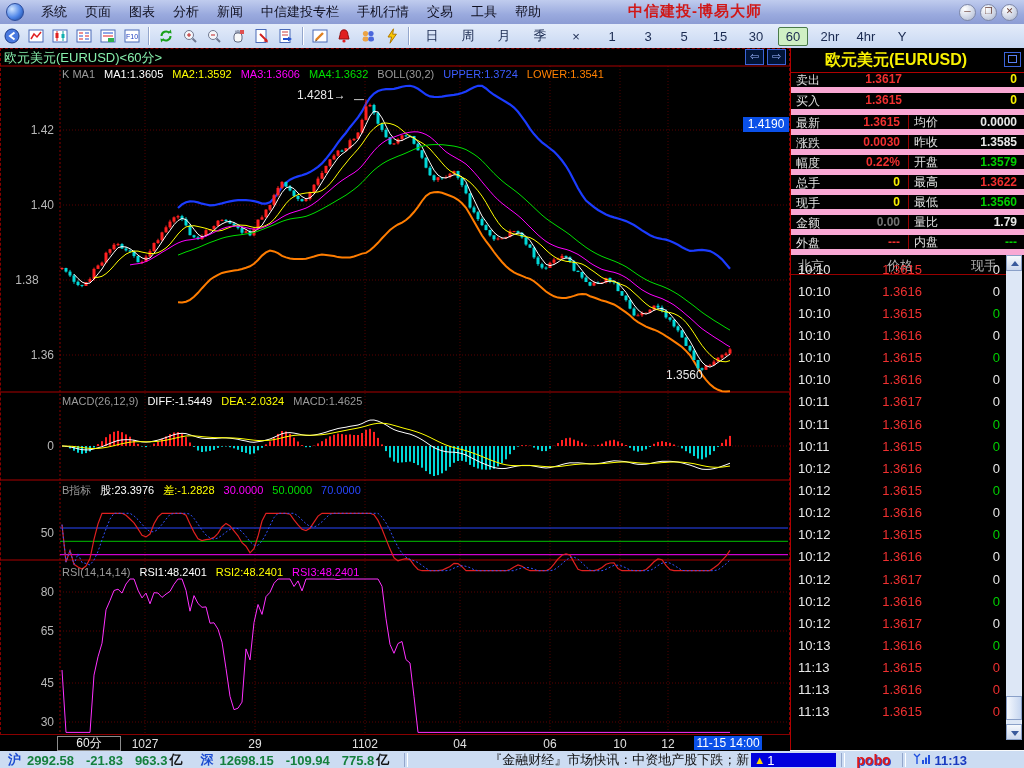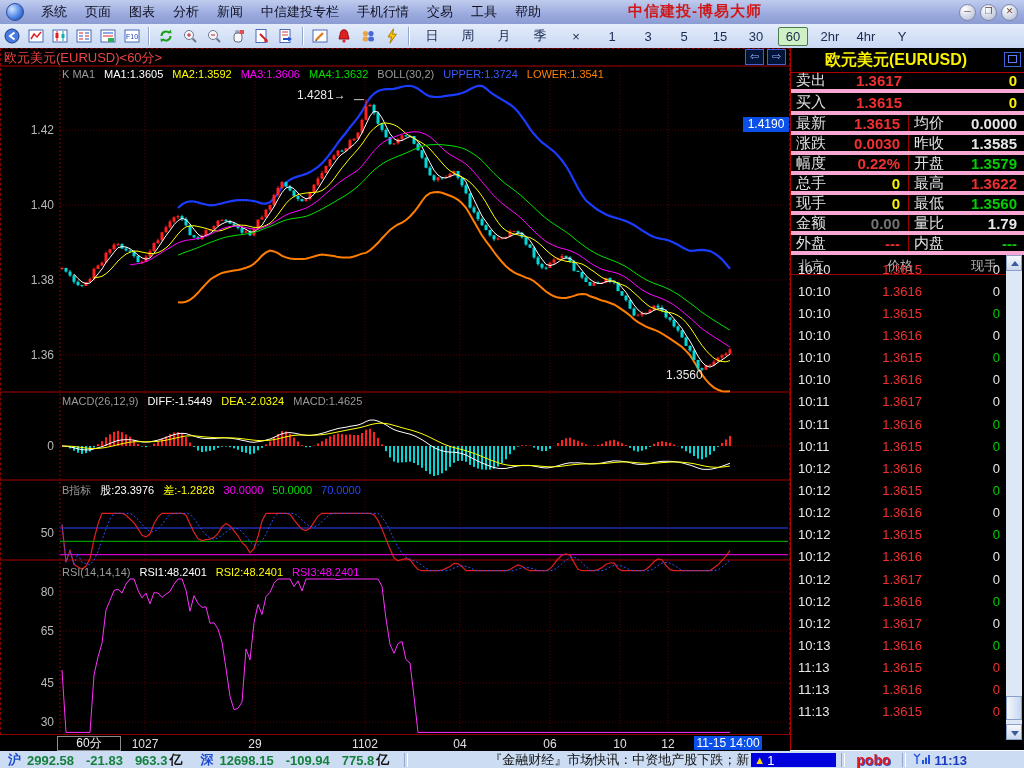--- a/index.html
+++ b/index.html
@@ -21,21 +21,21 @@
   #toolbar{position:absolute;left:0;top:24px;width:1024px;height:24px;
     background:linear-gradient(#e4ecfa,#c8d8f2);display:flex;align-items:center;border-bottom:1px solid #1a1a1a;}
   .tbicon{width:20px;height:18px;margin:0 2px;display:flex;align-items:center;justify-content:center;}
   .tbicon svg{width:16px;height:16px;}
   .tbsep{width:1px;height:18px;background:#93a6cc;border-right:1px solid #fff;margin:0 4px;}
   .period{min-width:22px;text-align:center;font-size:13px;color:#1a2a50;margin:0 4px;padding:1px 3px;cursor:default;}
   .period.active{background:#cff0c4;border:1px solid #4a7a4a;border-radius:2px;}
   
   #chart-col{position:absolute;left:0;top:48px;width:790px;height:702px;background:#000;
      outline:1px dashed #8a0000;outline-offset:-1px;}
-  #chart-title{position:absolute;left:4px;top:1px;font-size:13px;color:#ef4444;z-index:5;}
+  #chart-title{position:absolute;left:4px;top:1px;font-size:13px;color:#86efac;z-index:5;}
   #nav-arrows{position:absolute;right:4px;top:1px;z-index:6;display:flex;gap:3px;}
   .navbtn{width:17px;height:14px;background:#001438;border:1px solid #3c64d8;color:#9ab4ff;
      font-size:11px;line-height:13px;text-align:center;}
   .lblrow{position:absolute;left:62px;z-index:5;font-size:11px;white-space:nowrap;}
   .lblrow span{margin-right:9px;}
   .axis-lbl{position:absolute;width:54px;text-align:right;font-size:12px;color:#b8b8b8;z-index:5;}
   .annot{position:absolute;font-size:12px;color:#e8e8e8;z-index:5;white-space:nowrap;}
   #cursor-price{position:absolute;left:743px;top:69px;width:46px;height:15px;background:#0a50e8;
      color:#fff;font-size:12px;text-align:center;line-height:15px;z-index:6;}
   #time-axis{position:absolute;left:0;top:686px;width:790px;height:16px;background:#000;z-index:6;
@@ -45,22 +45,22 @@
   .t-lbl{position:absolute;top:2px;transform:translateX(-50%);color:#e0e0e0;font-size:12px;}
   #cursor-time{position:absolute;left:694px;top:1px;width:68px;height:14px;background:#0a50e8;color:#fff;
      font-size:12px;text-align:center;line-height:14px;}
   
   #quote-panel{position:absolute;left:790px;top:48px;width:234px;height:702px;background:#000;
      border-left:1px solid #b00000;box-sizing:border-box;}
   #q-header{position:absolute;left:0;top:0;width:234px;height:24px;border-bottom:1px solid #b00000;}
   #q-name{position:absolute;left:0;top:2px;width:210px;text-align:center;color:#f8f000;font-size:16px;font-weight:bold;}
   #q-maxbtn{position:absolute;right:4px;top:4px;width:15px;height:13px;border:1px solid #3c64d8;}
   #q-maxbtn:before{content:"";position:absolute;left:3px;top:2px;width:7px;height:6px;border:1px solid #5a80f0;}
-  .qrow{position:absolute;left:0;width:234px;height:20px;border-bottom:4px solid #f9a8d4;
-     display:flex;align-items:center;font-size:15px;box-sizing:border-box;}
+  .qrow{position:absolute;left:0;width:234px;height:20px;border-bottom:6px solid #f9a8d4;
+     display:flex;font-size:12px;box-sizing:border-box;}
   .ql{color:#e0e0e0;padding-left:5px;}
   .qv{font-weight:bold;text-align:right;}
   .qdiv{border-left:1px solid #9a0000;align-self:stretch;}
   #tick-head{position:absolute;left:0;top:207px;width:216px;height:20px;color:#b0b0b0;font-size:13px;border-bottom:1px solid #9a0000;box-sizing:border-box;}
   #tick-rows{position:absolute;left:0;top:210px;width:216px;height:465px;display:flex;flex-direction:column;}
   .tick-row{flex:1;display:flex;align-items:center;font-size:13px;}
   .tk-time{width:54px;padding-left:7px;color:#e8e8e8;}
   .tk-price{width:70px;text-align:right;color:#f03030;}
   .tk-qty{width:78px;text-align:right;padding-right:6px;}
   
@@ -800,21 +800,21 @@
       <div class="navbtn">⇦</div>
       <div class="navbtn">⇨</div>
     </div>
     <div class="lblrow" id="lbl-main" style="top:20px;"><span style="color: rgb(154, 154, 154);">K MA1</span><span style="color: rgb(255, 255, 255);">MA1:1.3605</span><span style="color: rgb(255, 255, 0);">MA2:1.3592</span><span style="color: rgb(255, 0, 255);">MA3:1.3606</span><span style="color: rgb(0, 224, 0);">MA4:1.3632</span><span style="color: rgb(154, 154, 154);">BOLL(30,2)</span><span style="color: rgb(60, 92, 255);">UPPER:1.3724</span><span style="color: rgb(255, 128, 0);">LOWER:1.3541</span></div>
     <div class="lblrow" id="lbl-macd" style="top:347px;"><span style="color: rgb(154, 154, 154);">MACD(26,12,9)</span><span style="color: rgb(255, 255, 255);">DIFF:-1.5449</span><span style="color: rgb(255, 255, 0);">DEA:-2.0324</span><span style="color: rgb(154, 154, 154);">MACD:1.4625</span></div>
     <div class="lblrow" id="lbl-b" style="top:435px;"><span style="color: rgb(154, 154, 154);">B指标</span><span style="color: rgb(255, 255, 255);">股:23.3976</span><span style="color: rgb(255, 255, 0);">差:-1.2828</span><span style="color: rgb(255, 0, 255);">30.0000</span><span style="color: rgb(0, 224, 0);">50.0000</span><span style="color: rgb(40, 70, 255);">70.0000</span></div>
     <div class="lblrow" id="lbl-rsi" style="top:518px;"><span style="color: rgb(154, 154, 154);">RSI(14,14,14)</span><span style="color: rgb(255, 255, 255);">RSI1:48.2401</span><span style="color: rgb(255, 255, 0);">RSI2:48.2401</span><span style="color: rgb(255, 0, 255);">RSI3:48.2401</span></div>
     <div id="axis-labels">
         <div class="axis-lbl" style="top: 75px;">1.42</div>
         <div class="axis-lbl" style="top: 150px;">1.40</div>
-        <div class="axis-lbl" style="top: 225px;">1.38</div>
+        <div class="axis-lbl" style="top: 225px; text-align: center;">1.38</div>
         <div class="axis-lbl" style="top: 300px;">1.36</div>
         <div class="axis-lbl" style="top: 391px;">0</div>
         <div class="axis-lbl" style="top: 478px;">50</div>
         <div class="axis-lbl" style="top: 537px;">80</div>
         <div class="axis-lbl" style="top: 576px;">65</div>
         <div class="axis-lbl" style="top: 628px;">45</div>
         <div class="axis-lbl" style="top: 667px;">30</div>
       </div>
     <div class="annot" id="annot-high" style="left:297px;top:40px;">1.4281→</div>
     <div class="annot" id="annot-low" style="left:666px;top:320px;">1.3560</div>

